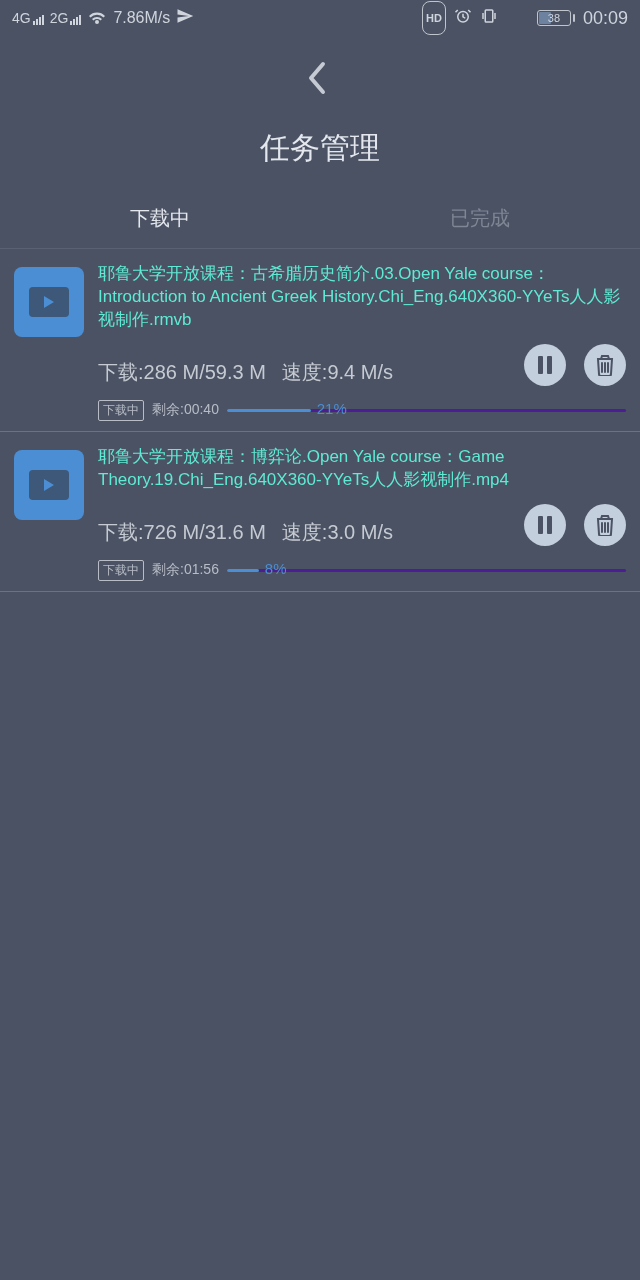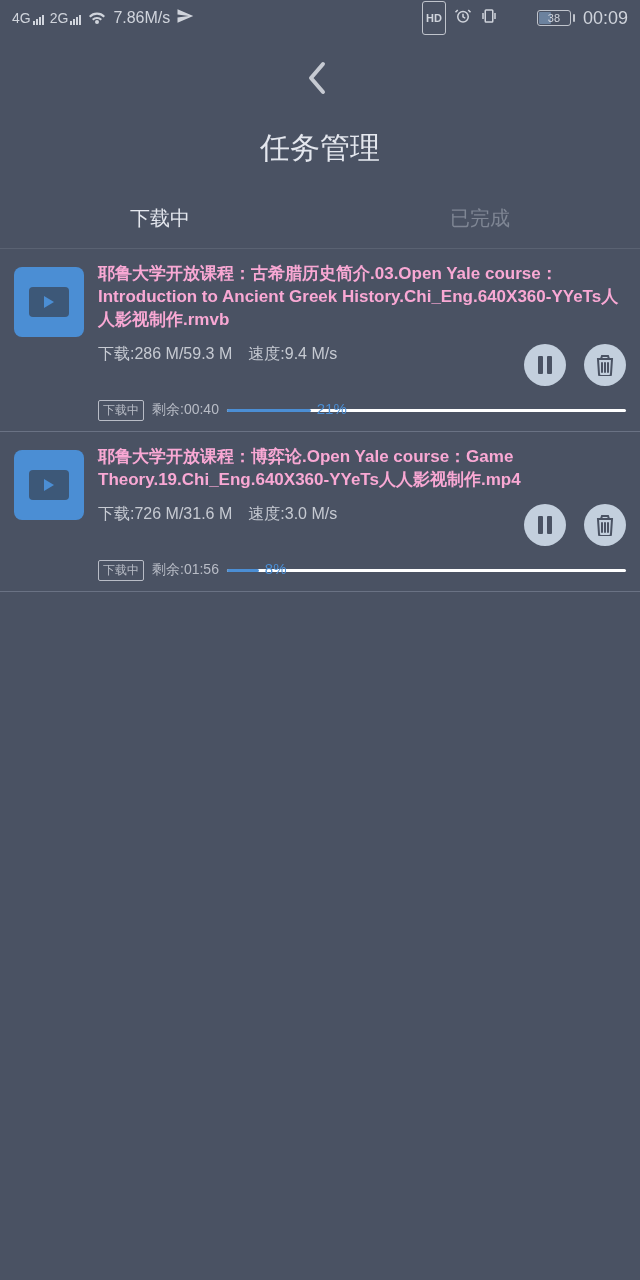--- a/index.html
+++ b/index.html
@@ -24,21 +24,21 @@
   .sig { font-size: 14px; line-height: 1; }
   .sig-bars { display: inline-flex; align-items: flex-end; gap: 1px; margin-left: 2px;}
   .sig-bars span { width: 2px; background: #d0d4dc; }
   .sig-bars span:nth-child(1){height:4px}
   .sig-bars span:nth-child(2){height:6px}
   .sig-bars span:nth-child(3){height:8px}
   .sig-bars span:nth-child(4){height:10px}
   .wifi-icon svg { display:block; }
   .hd-badge {
     border: 1.5px solid #c0c4cc;
-    border-radius: 3px;
+    border-radius: 8px;
     font-size: 11px;
     font-weight: 700;
     padding: 9px 3px;
     line-height: 14px;
   }
   .battery {
     display:flex; align-items:center; gap:2px;padding-left:31px;
   }
   .battery-body{
     width:34px; height:16px; border:1.5px solid #c0c4cc; border-radius:3px;
@@ -76,41 +76,41 @@
   }
   .thumb-inner{
     width:40px; height:30px; background:#3d5878; border-radius:4px;
     display:flex; align-items:center; justify-content:center;
   }
   .thumb-tri{
     width:0; height:0; border-left:10px solid #4b8ed4;
     border-top:6px solid transparent; border-bottom:6px solid transparent;
   }
   .info { flex:1; min-width:0; }
-  .fname { font-size:17px; color:#f9a8d4; line-height:1.35; margin-bottom:12px;font-weight:bold;}
-  .row2 { display:flex; align-items:flex-start; font-size:16px; color:#c6cad2;}
+  .fname { font-size:17px; color:#5eead4; line-height:1.35; margin-bottom:12px;}
+  .row2 { display:flex; align-items:flex-end; font-size:20px; color:#c6cad2;}
   .row2 .dl { margin-right:16px;}
   .row2 .sp { }
   .actions{ margin-left:auto; display:flex; gap:18px; align-items:center;}
   .circ-btn{
     width:42px; height:42px; border-radius:50%; background:#c3cfdd;
     display:flex; align-items:center; justify-content:center;
   }
   .pause-bars{ display:flex; gap:4px;}
   .pause-bars span{ width:5px; height:18px; background:#4a5263; border-radius:1px;}
   .trash svg{ display:block;}
   .row3 {
     display:flex; align-items:center; font-size:14px; color:#b8bcc6;
     margin-top:14px; gap:8px;
   }
   .badge{
     border:1px solid #b8bcc6; font-size:12px; padding:1px 4px; border-radius:2px;
   }
   .pbar{
-    flex:1; height:3px; background:#ffffff; position:relative; border-radius:2px;
+    flex:1; height:3px; background:#4c1d95; position:relative; border-radius:2px;
   }
   .pbar-fill{
     position:absolute; left:0; top:0; bottom:0; background:#4b8ed4; border-radius:2px;
   }
   .pct{ font-size:15px; color:#4b8ed4; position:absolute; top:-9px; transform:translateX(6px);}
 </style>
 </head>
 <body>
 
 <div class="status-bar">

